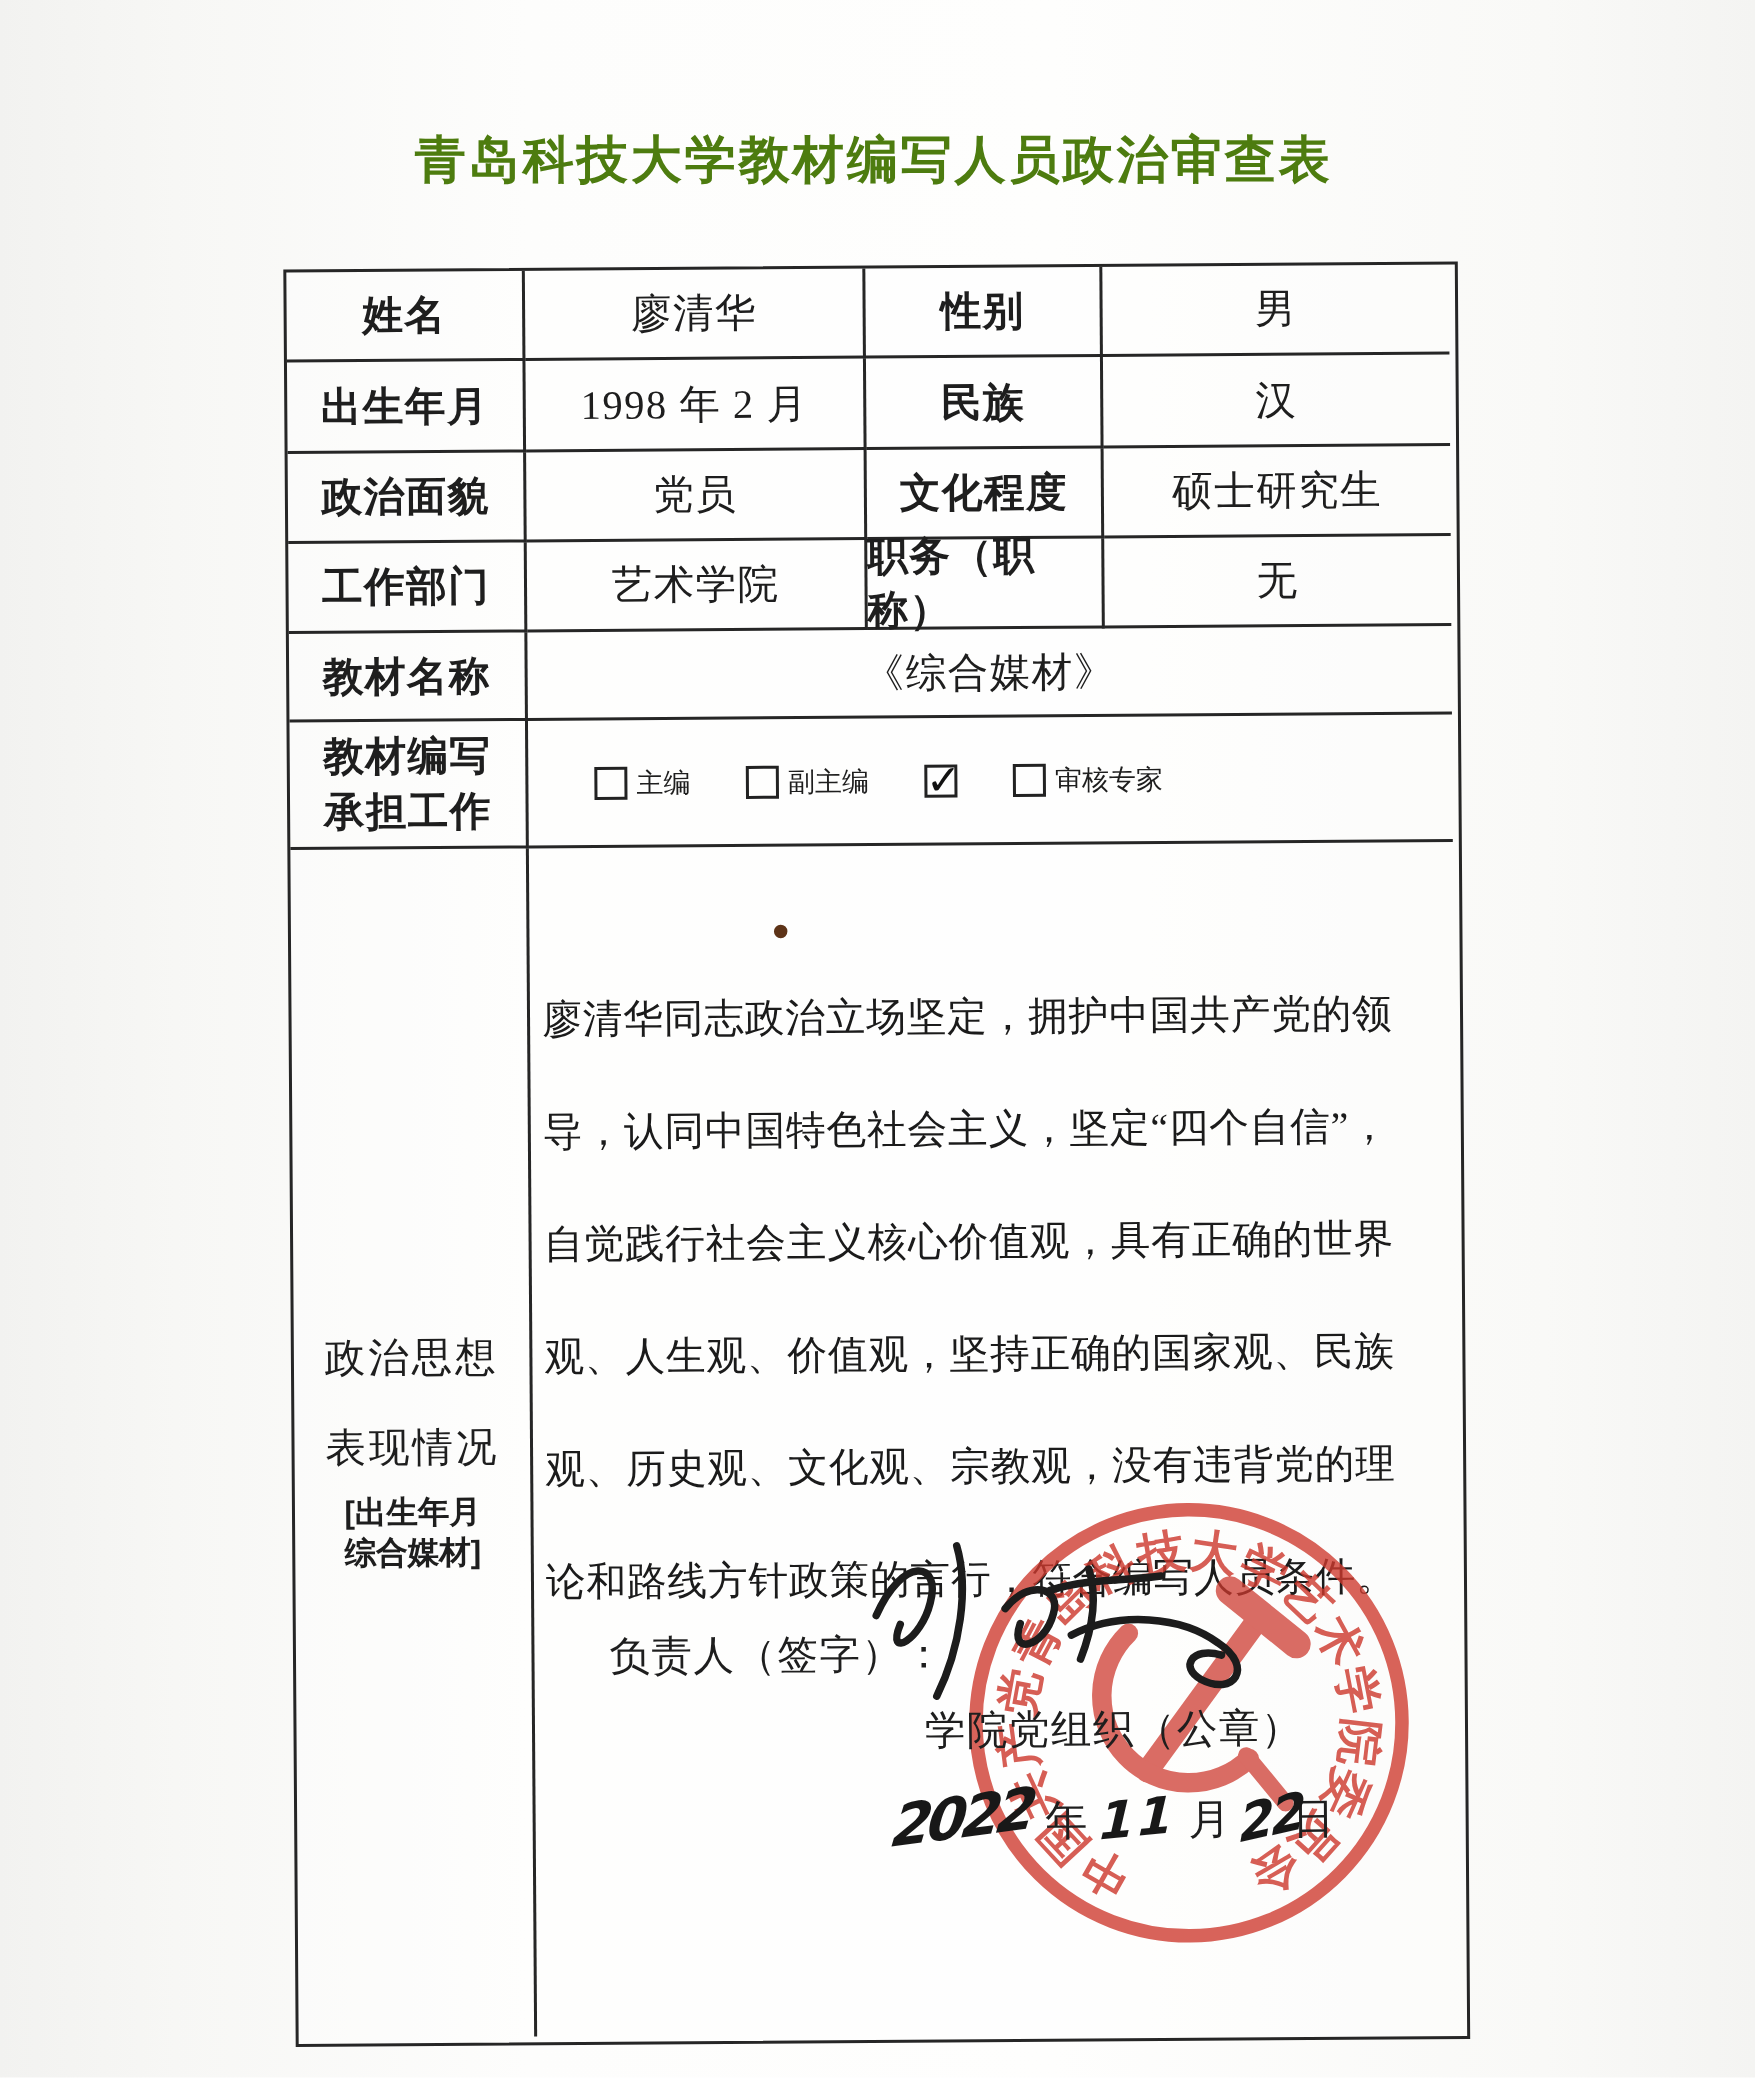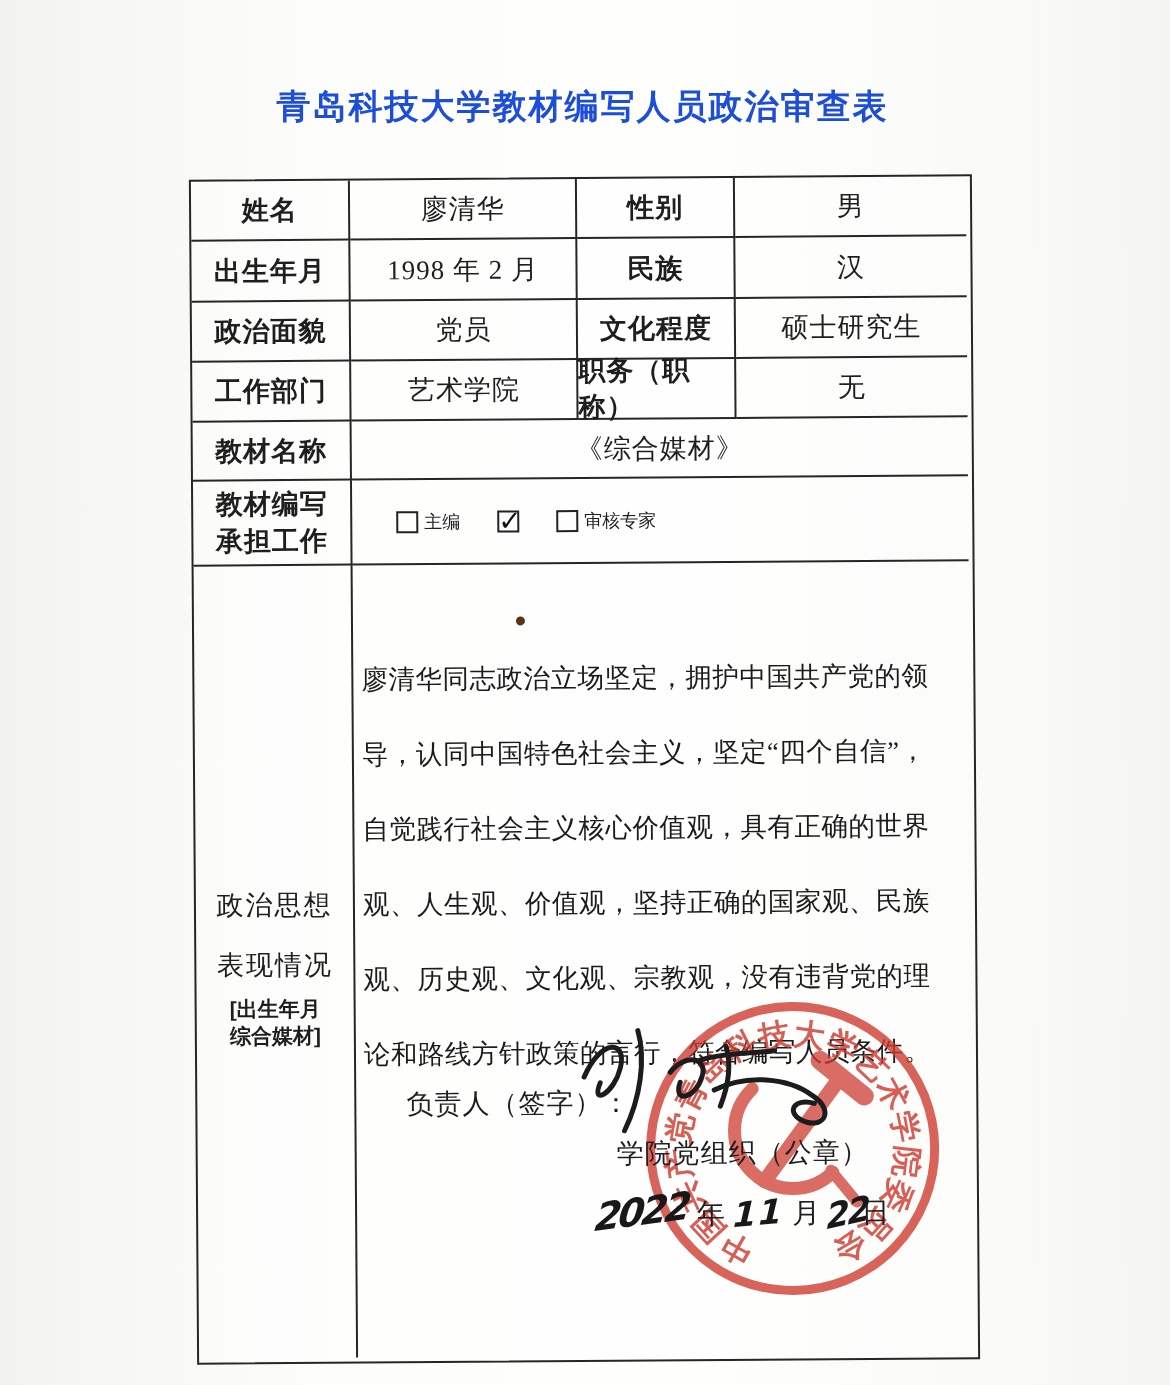--- a/index.html
+++ b/index.html
@@ -4,21 +4,21 @@
 <style>
   html,body{margin:0;padding:0;}
   body{
     width:1170px;height:1385px;position:relative;overflow:hidden;
     background:linear-gradient(90deg,#f2f2f0 0%,#f7f7f5 10%,#fdfdfc 30%,#fefefd 60%,#f9f9f7 88%,#f4f4f2 100%);
     font-family:"Liberation Serif","DejaVu Serif",serif;color:#1e1e1e;
   }
   .page-title{
     position:absolute;top:84px;left:193px;width:779px;text-align:center;
     font-family:"Liberation Sans","DejaVu Sans",sans-serif;
-    font-size:34px;font-weight:bold;letter-spacing:2px;color:#1d4ed8;
+    font-size:34px;font-weight:bold;letter-spacing:2px;color:#4d7c0f;
   }
   .tbl-wrap{
     position:absolute;left:193px;top:177px;width:779px;height:1181px;
     border:2px solid #262626;transform:rotate(-0.4deg);
     background:rgba(255,255,255,0.35);
   }
   .tbl{display:grid;grid-template-columns:159px 227px 158px 231px;
        grid-template-rows:60px 61px 60px 60px 59px 85px 792px;width:775px;height:1177px;}
   .c{border-right:2px solid #262626;border-bottom:2px solid #262626;
      display:flex;align-items:center;justify-content:center;box-sizing:border-box;}
@@ -89,20 +89,24 @@
       <div class="c val span3 lastcol">《综合媒材》</div>
 
       <div class="c lbl two-line">
         <span>教材编写</span>
         <span>承担工作</span>
       </div>
       <div class="c span3 lastcol roles">
         <span class="role">
           <span class="box"></span>
           <span>主编</span>
+        </span>
+        <span class="role">
+          <span class="box"></span>
+          <span>副主编</span>
         </span>
         <span class="role">
           <span class="box checked"></span>
         </span>
         <span class="role">
           <span class="box"></span>
           <span>审核专家</span>
         </span>
       </div>
 

